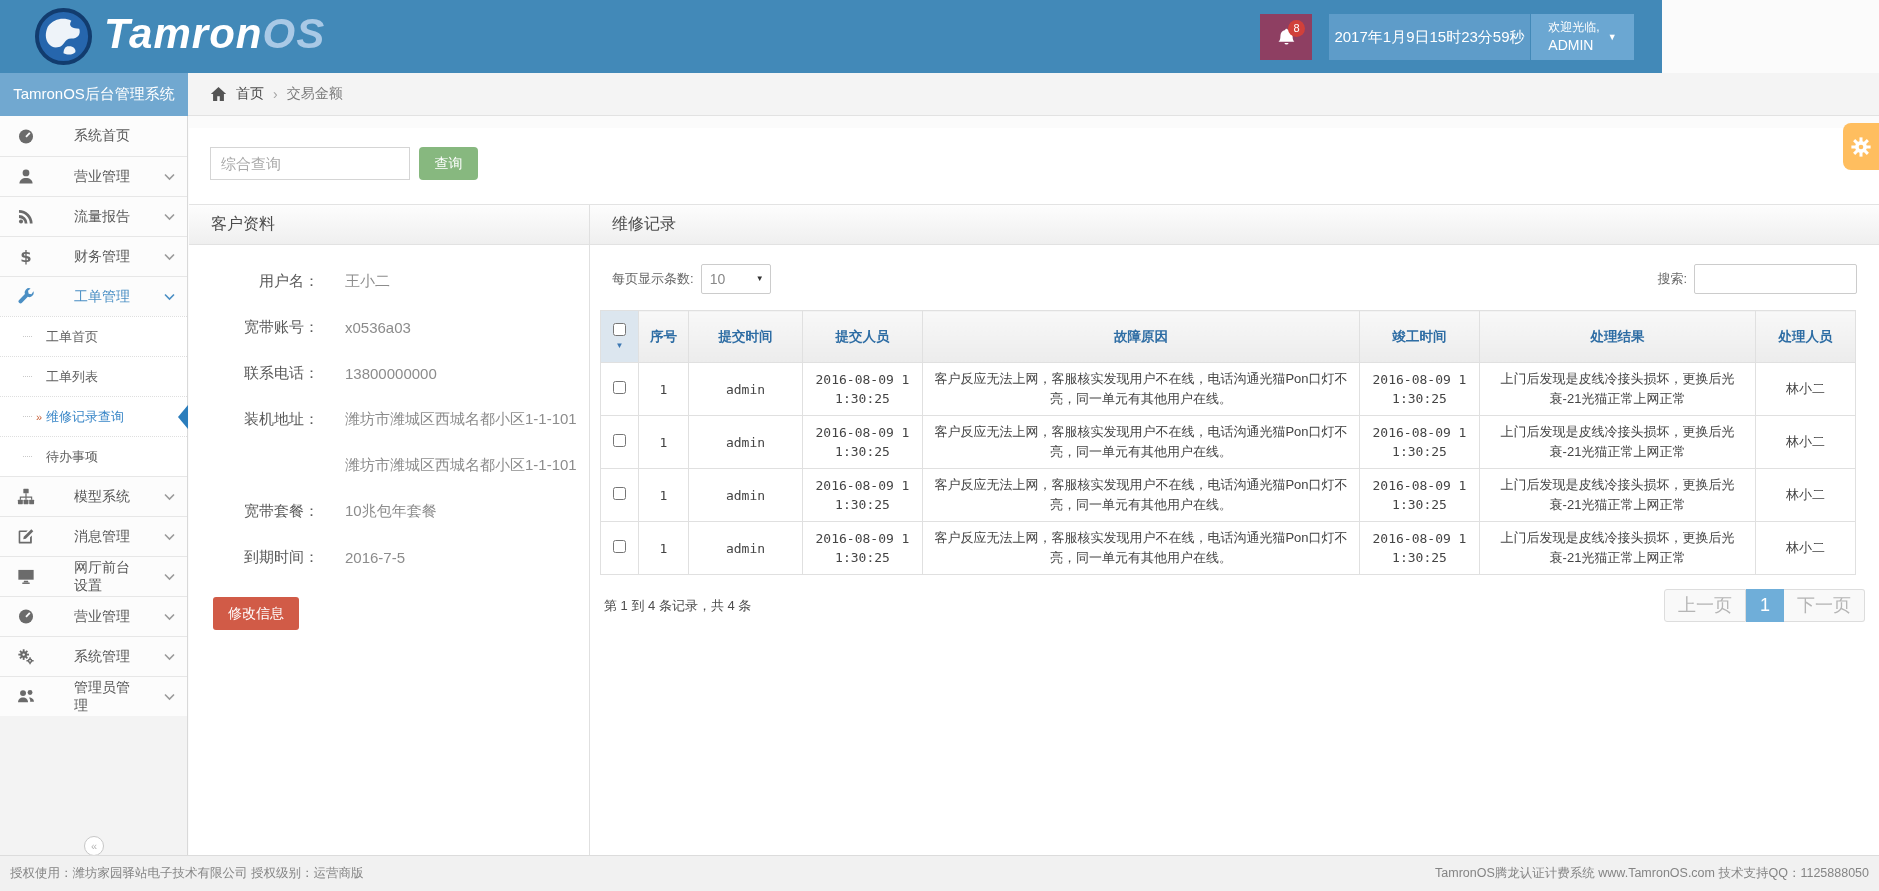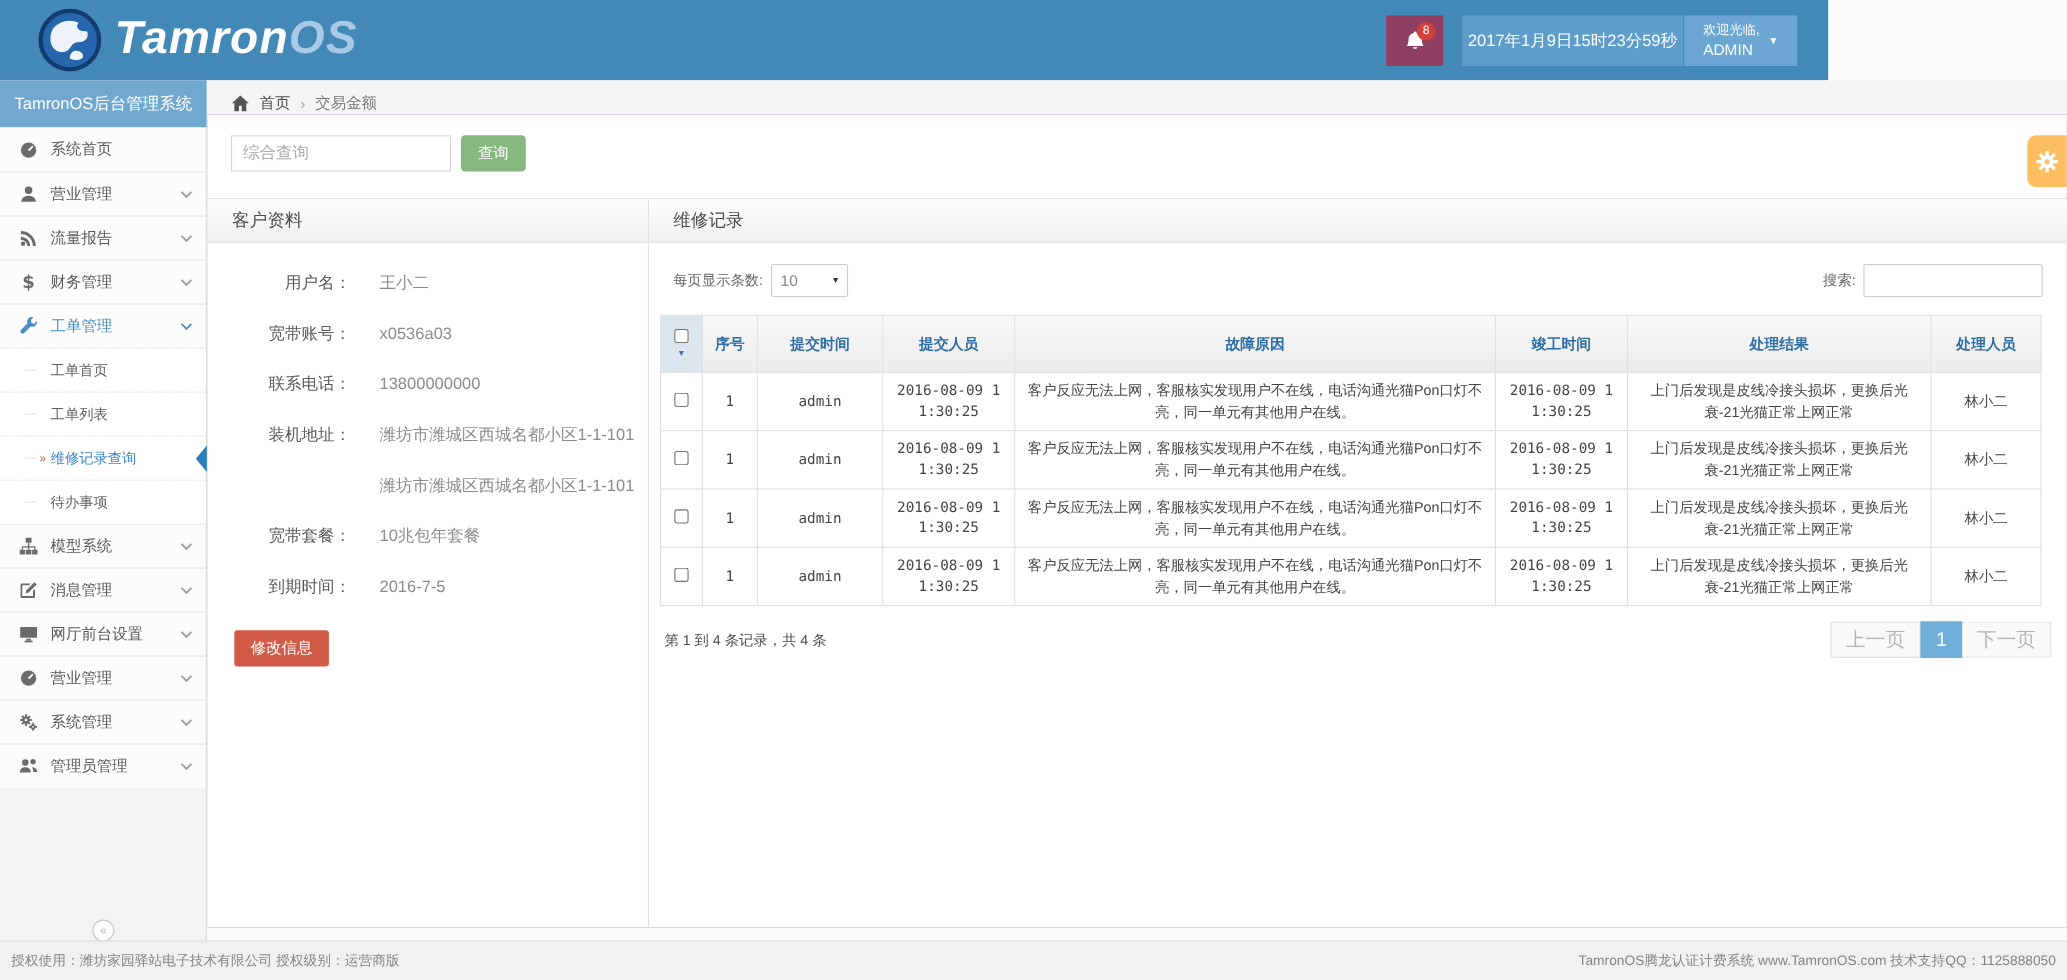--- a/index.html
+++ b/index.html
@@ -36,42 +36,42 @@
   .crumb-band{position:absolute;left:188px;top:73px;width:1691px;height:43px;background:#f4f4f4;
     border-bottom:1px solid #e2e2e2;display:flex;align-items:center;padding-left:22px;gap:9px;}
   .crumb-band .home-ic{width:17px;height:16px;color:#545454;cursor:pointer;}
   .crumb-home{font-size:14px;color:#4c4c4c;cursor:pointer;}
   .crumb-sep{font-size:14px;color:#a5a5a5;}
   .crumb-cur{font-size:14px;color:#7a7a7a;}
 
   
   .sidebar{position:absolute;left:0;top:116px;width:188px;height:739px;background:#f3f3f3;border-right:1px solid #d9d9d9;}
   .nav-item{height:40px;background:#fcfcfc;border-top:1px solid #e7e7e7;display:flex;align-items:center;
-    padding:0 12px 0 17px;cursor:pointer;color:#585858;font-size:14px;}
+    padding:0 12px 0 17px;cursor:pointer;color:#585858;font-size:14px;gap:28px;}
   .nav-item:first-child{border-top:none;}
   .nav-item .mi{width:18px;height:17px;margin-right:11px;color:#6b6b6b;flex:0 0 auto;}
   .nav-item .lbl{flex:1;}
   .nav-item .chev{width:11px;height:8px;color:#9b9b9b;flex:0 0 auto;}
   .nav-item.active{color:var(--accent);}
   .nav-item.active .mi,.nav-item.active .chev{color:var(--accent);}
   .submenu{background:#fff;position:relative;}
   .sub-item{height:40px;border-top:1px dotted #dfdfdf;display:flex;align-items:center;
     padding-left:46px;font-size:13px;color:#616161;cursor:pointer;position:relative;background:#fff;}
   .submenu::before{content:"";position:absolute;left:22px;top:0;bottom:0;border-left:1px dotted #c9c9c9;}
   .sub-item::before{content:"";position:absolute;left:23px;width:9px;border-bottom:1px dotted #c9c9c9;}
   .sub-item .sub-arrow{position:absolute;left:36px;font-size:11px;color:var(--subarrow);display:none;}
   .sub-item.active{color:#3a87c8;}
   .sub-item.active .sub-arrow{display:block;}
   .active-marker{position:absolute;right:-1px;top:50%;margin-top:-12px;width:0;height:0;
     border-top:12px solid transparent;border-bottom:12px solid transparent;border-right:10px solid var(--marker);}
   .side-toggle{position:absolute;left:84px;top:720px;width:20px;height:20px;border:1px solid #c7c7c7;
     border-radius:50%;color:#b5b5b5;font-size:11px;line-height:18px;text-align:center;background:#fff;cursor:pointer;}
 
   
-  .main{position:absolute;left:189px;top:104px;width:1690px;height:739px;background:#6d28d9;}
+  .main{position:absolute;left:189px;top:128px;width:1690px;height:739px;background:#f97316;}
   .search-row{height:76px;background:#fff;padding:19px 0 0 21px;display:flex;gap:9px;}
   .search-input{width:200px;height:33px;border:1px solid #d5d5d5;padding:0 10px;font-size:15px;color:#555;
     font-family:inherit;}
   .search-input::placeholder{color:#a9a9a9;}
   .btn-search{width:59px;height:33px;background:var(--btnsearch);color:#fff;border:none;font-size:14px;
     cursor:pointer;border-radius:4px;font-family:inherit;}
   .panels{position:absolute;left:0;top:76px;width:1690px;height:663px;border-top:1px solid #e3e3e3;display:flex;}
   .panel-hd{height:40px;background:linear-gradient(#fdfdfd,#efefef);border-bottom:1px solid #e2e2e2;
     display:flex;align-items:center;padding-left:22px;font-size:16px;color:#4c4c4c;}
   .col-left{width:401px;border-right:1px solid #e0e0e0;height:100%;background:#fff;}

